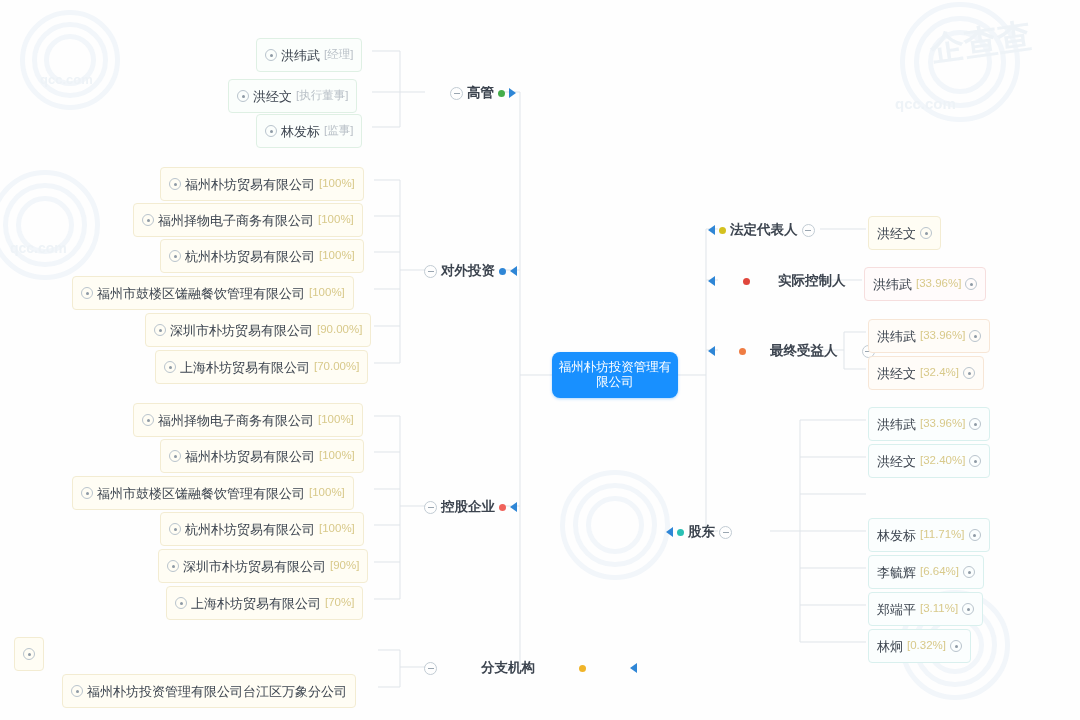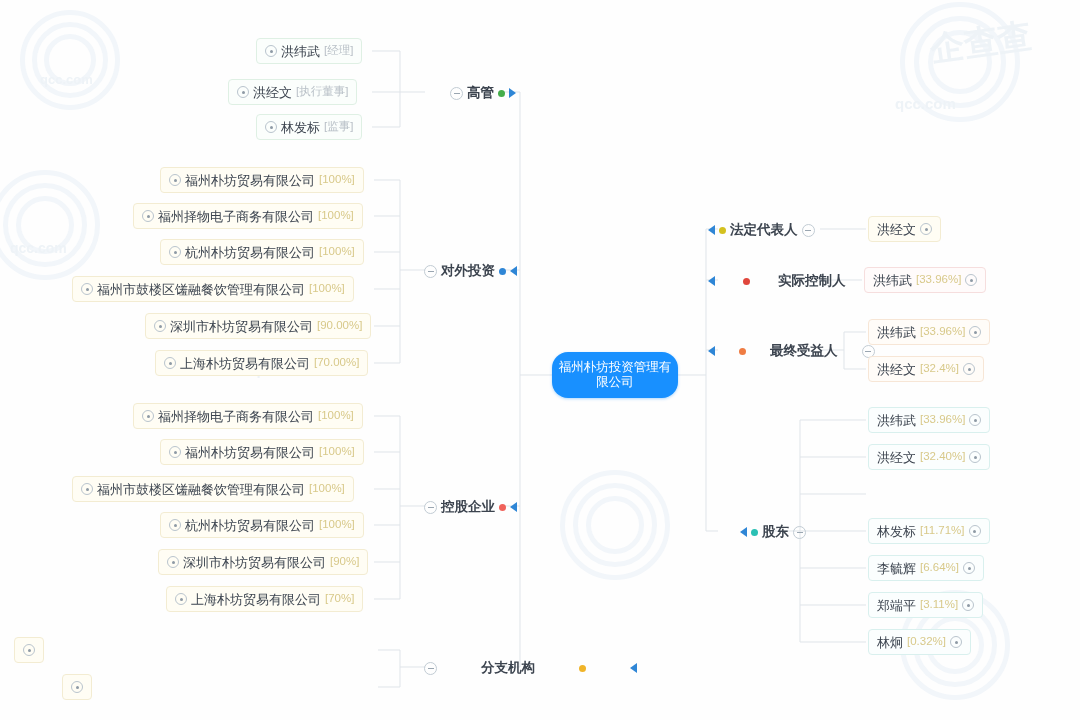--- a/index.html
+++ b/index.html
@@ -47,21 +47,21 @@
     width: 1080px; height: 720px;
     pointer-events: none;
   }
 
   
   .box {
     position: absolute;
     display: flex;
     align-items: center;
     gap: 4px;
-    height: 26px;
+    height: 34px;
     padding: 0 8px;
     border: 1px solid #e3e8ec;
     border-radius: 4px;
     background: #fdfdfd;
     font-size: 13px;
     line-height: 1;
     white-space: nowrap;
     color: #3d4550;
     cursor: pointer;
   }
@@ -94,21 +94,21 @@
     width: 3px; height: 3px;
     border-radius: 50%;
     background: #8e9aa5;
   }
 
   
   #center {
     position: absolute;
     left: 552px; top: 352px;
     width: 126px; height: 46px;
-    border-radius: 16px;
+    border-radius: 8px;
     background: #1890ff;
     color: #ffffff;
     font-size: 12.5px;
     line-height: 15px;
     display: flex;
     align-items: center;
     justify-content: center;
     text-align: center;
     padding: 0 6px;
     box-shadow: 0 1px 3px rgba(24,144,255,.35);
@@ -377,20 +377,21 @@
     <span class="lbl">分支机构</span>
     <span class="bdot" style="background:#f0b429;"></span>
     <span class="tri left"></span>
   </div>
 
   <div class="box yellow" style="left:14px;top:637px;">
     <span class="cir dot"></span>
   </div>
   <div class="box yellow" style="left:62px;top:674px;">
     <span class="cir dot"></span>
+    <span class="nm">福州朴坊投资管理有限公司台江区万象分公司</span>
   </div>
 
   <div class="branch" style="left:708px;top:221px;">
     <span class="tri left"></span>
     <span class="bdot" style="background:#d4c11f;"></span>
     <span class="lbl">法定代表人</span>
     <span class="minus"></span>
   </div>
 
   <div class="box yellow" style="left:868px;top:216px;">
@@ -422,21 +423,21 @@
     <span class="nm">洪纬武</span>
     <span class="pc">[33.96%]</span>
     <span class="cir dot"></span>
   </div>
   <div class="box orange" style="left:868px;top:356px;">
     <span class="nm">洪经文</span>
     <span class="pc">[32.4%]</span>
     <span class="cir dot"></span>
   </div>
 
-  <div class="branch" style="left:740px;top:523px;">
+  <div class="branch" style="left:666px;top:523px;">
     <span class="tri left"></span>
     <span class="bdot" style="background:#2ac0b4;"></span>
     <span class="lbl">股东</span>
     <span class="minus"></span>
   </div>
 
   <div class="box teal" style="left:868px;top:407px;">
     <span class="nm">洪纬武</span>
     <span class="pc">[33.96%]</span>
     <span class="cir dot"></span>

